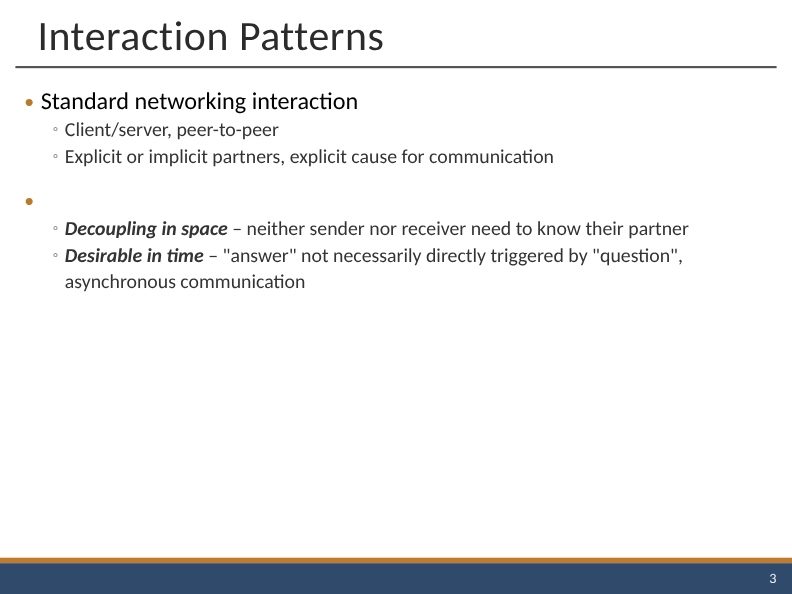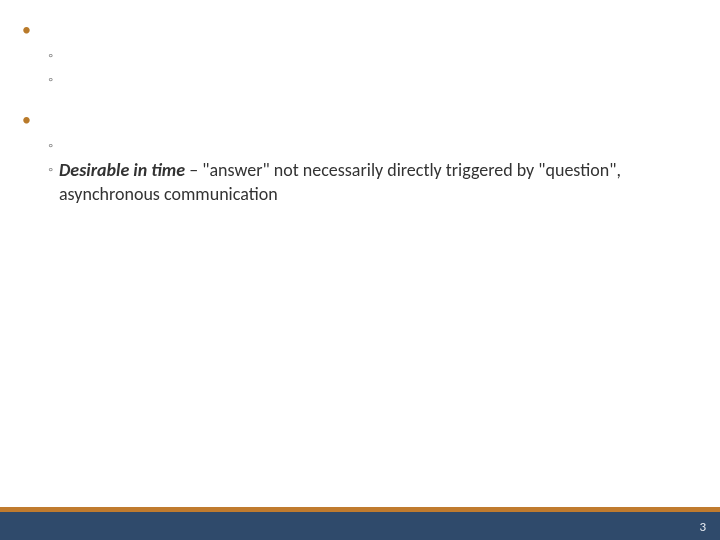--- a/index.html
+++ b/index.html
@@ -26,38 +26,45 @@
     position: absolute; left: 0; bottom: 0; width: 720px; height: 34px;
   }
   .footer-orange { position: absolute; left: 0; bottom: 28px; width: 720px; height: 5px; background: #c07b2e; }
   .footer-blue { position: absolute; left: 0; bottom: 0; width: 720px; height: 28px; background: #2f4a6b; }
   .page-num { position: absolute; right: 14px; bottom: 6px; color: #eaeef4; font-size: 13px; }
 </style>
 </head>
 <body>
 
 <div class="slide">
+  <h1 class="title">Interaction Patterns</h1>
 
   <div class="content">
 
     <div class="lvl1">
       <span class="bullet">•</span>
+      <span class="text">Standard networking interaction</span>
     </div>
     <div class="lvl2">
       <span class="bullet">◦</span>
+      <span class="text">Client/server, peer-to-peer</span>
     </div>
     <div class="lvl2">
       <span class="bullet">◦</span>
+      <span class="text">Explicit or implicit partners, explicit cause for communication</span>
     </div>
 
     <div class="lvl1" style="margin-top:14px;">
       <span class="bullet">•</span>
     </div>
     <div class="lvl2">
       <span class="bullet">◦</span>
+      <span class="text">
+        <span class="bold-run">Decoupling in space</span><span> – neither sender nor receiver need to know their partner</span>
+      </span>
     </div>
     <div class="lvl2">
       <span class="bullet">◦</span>
       <span class="text">
         <span class="bold-run">Desirable in time</span><span> – "answer" not necessarily directly triggered by "question", asynchronous communication</span>
       </span>
     </div>
 
   </div>
 

